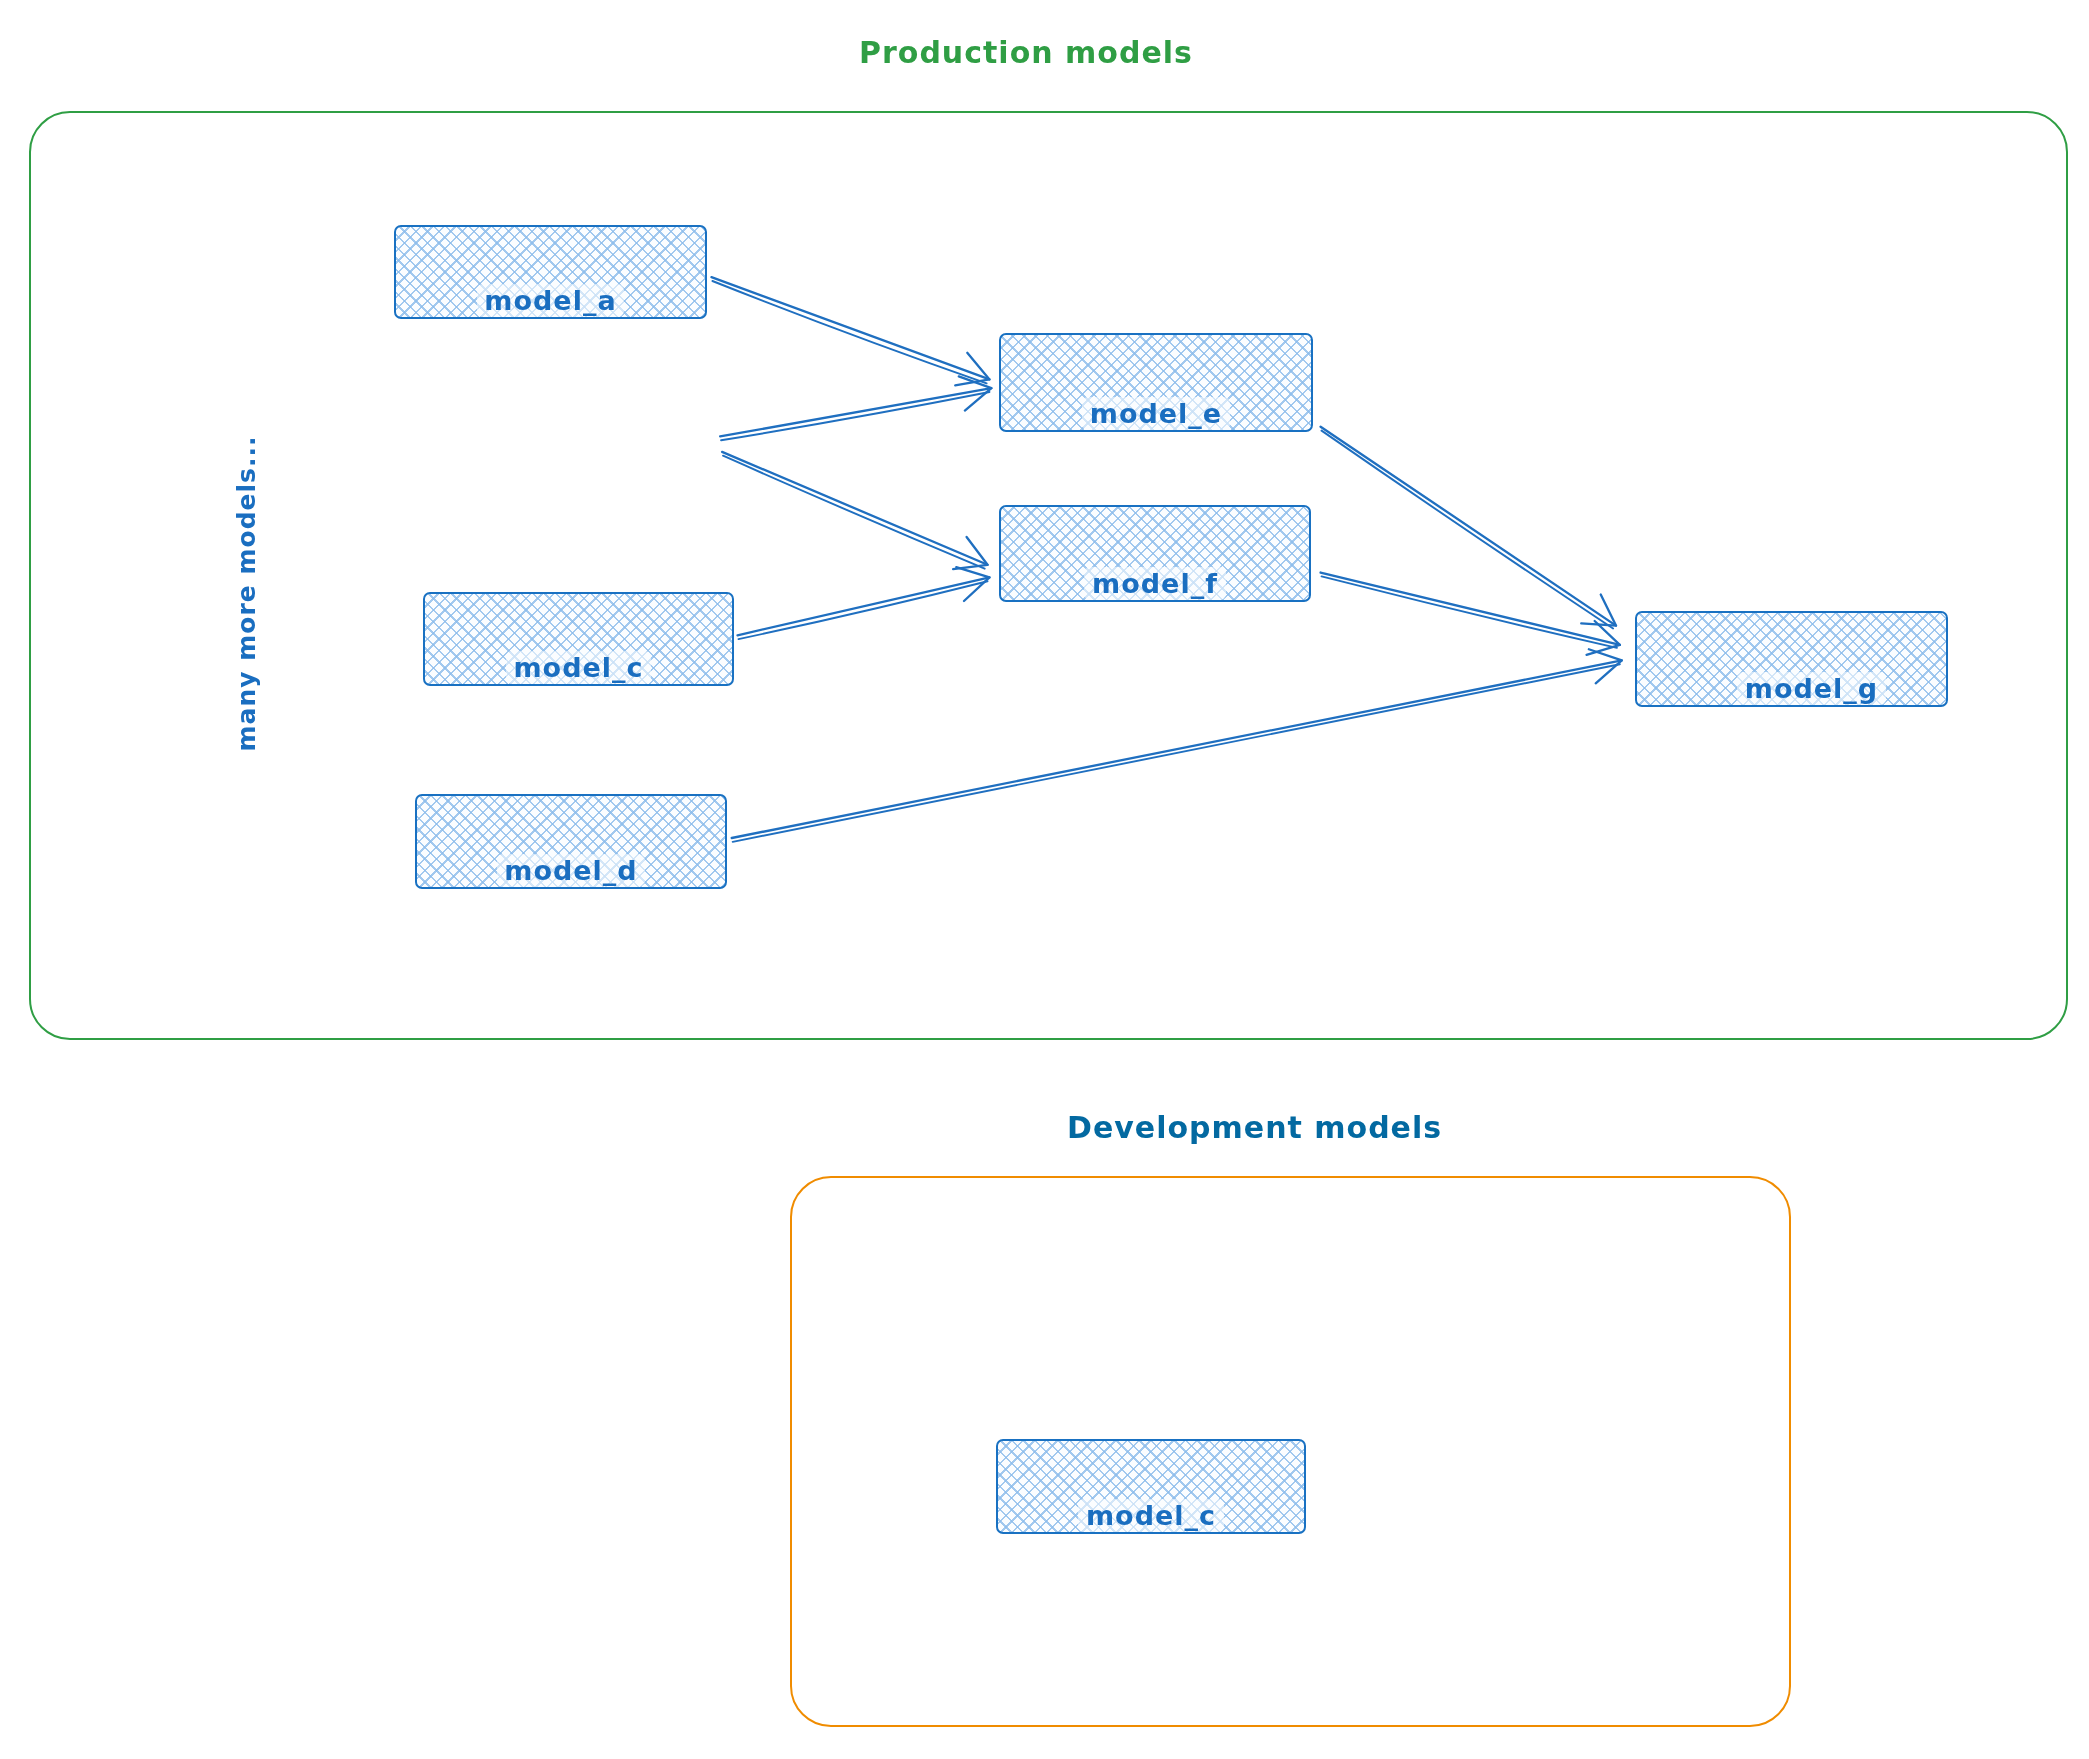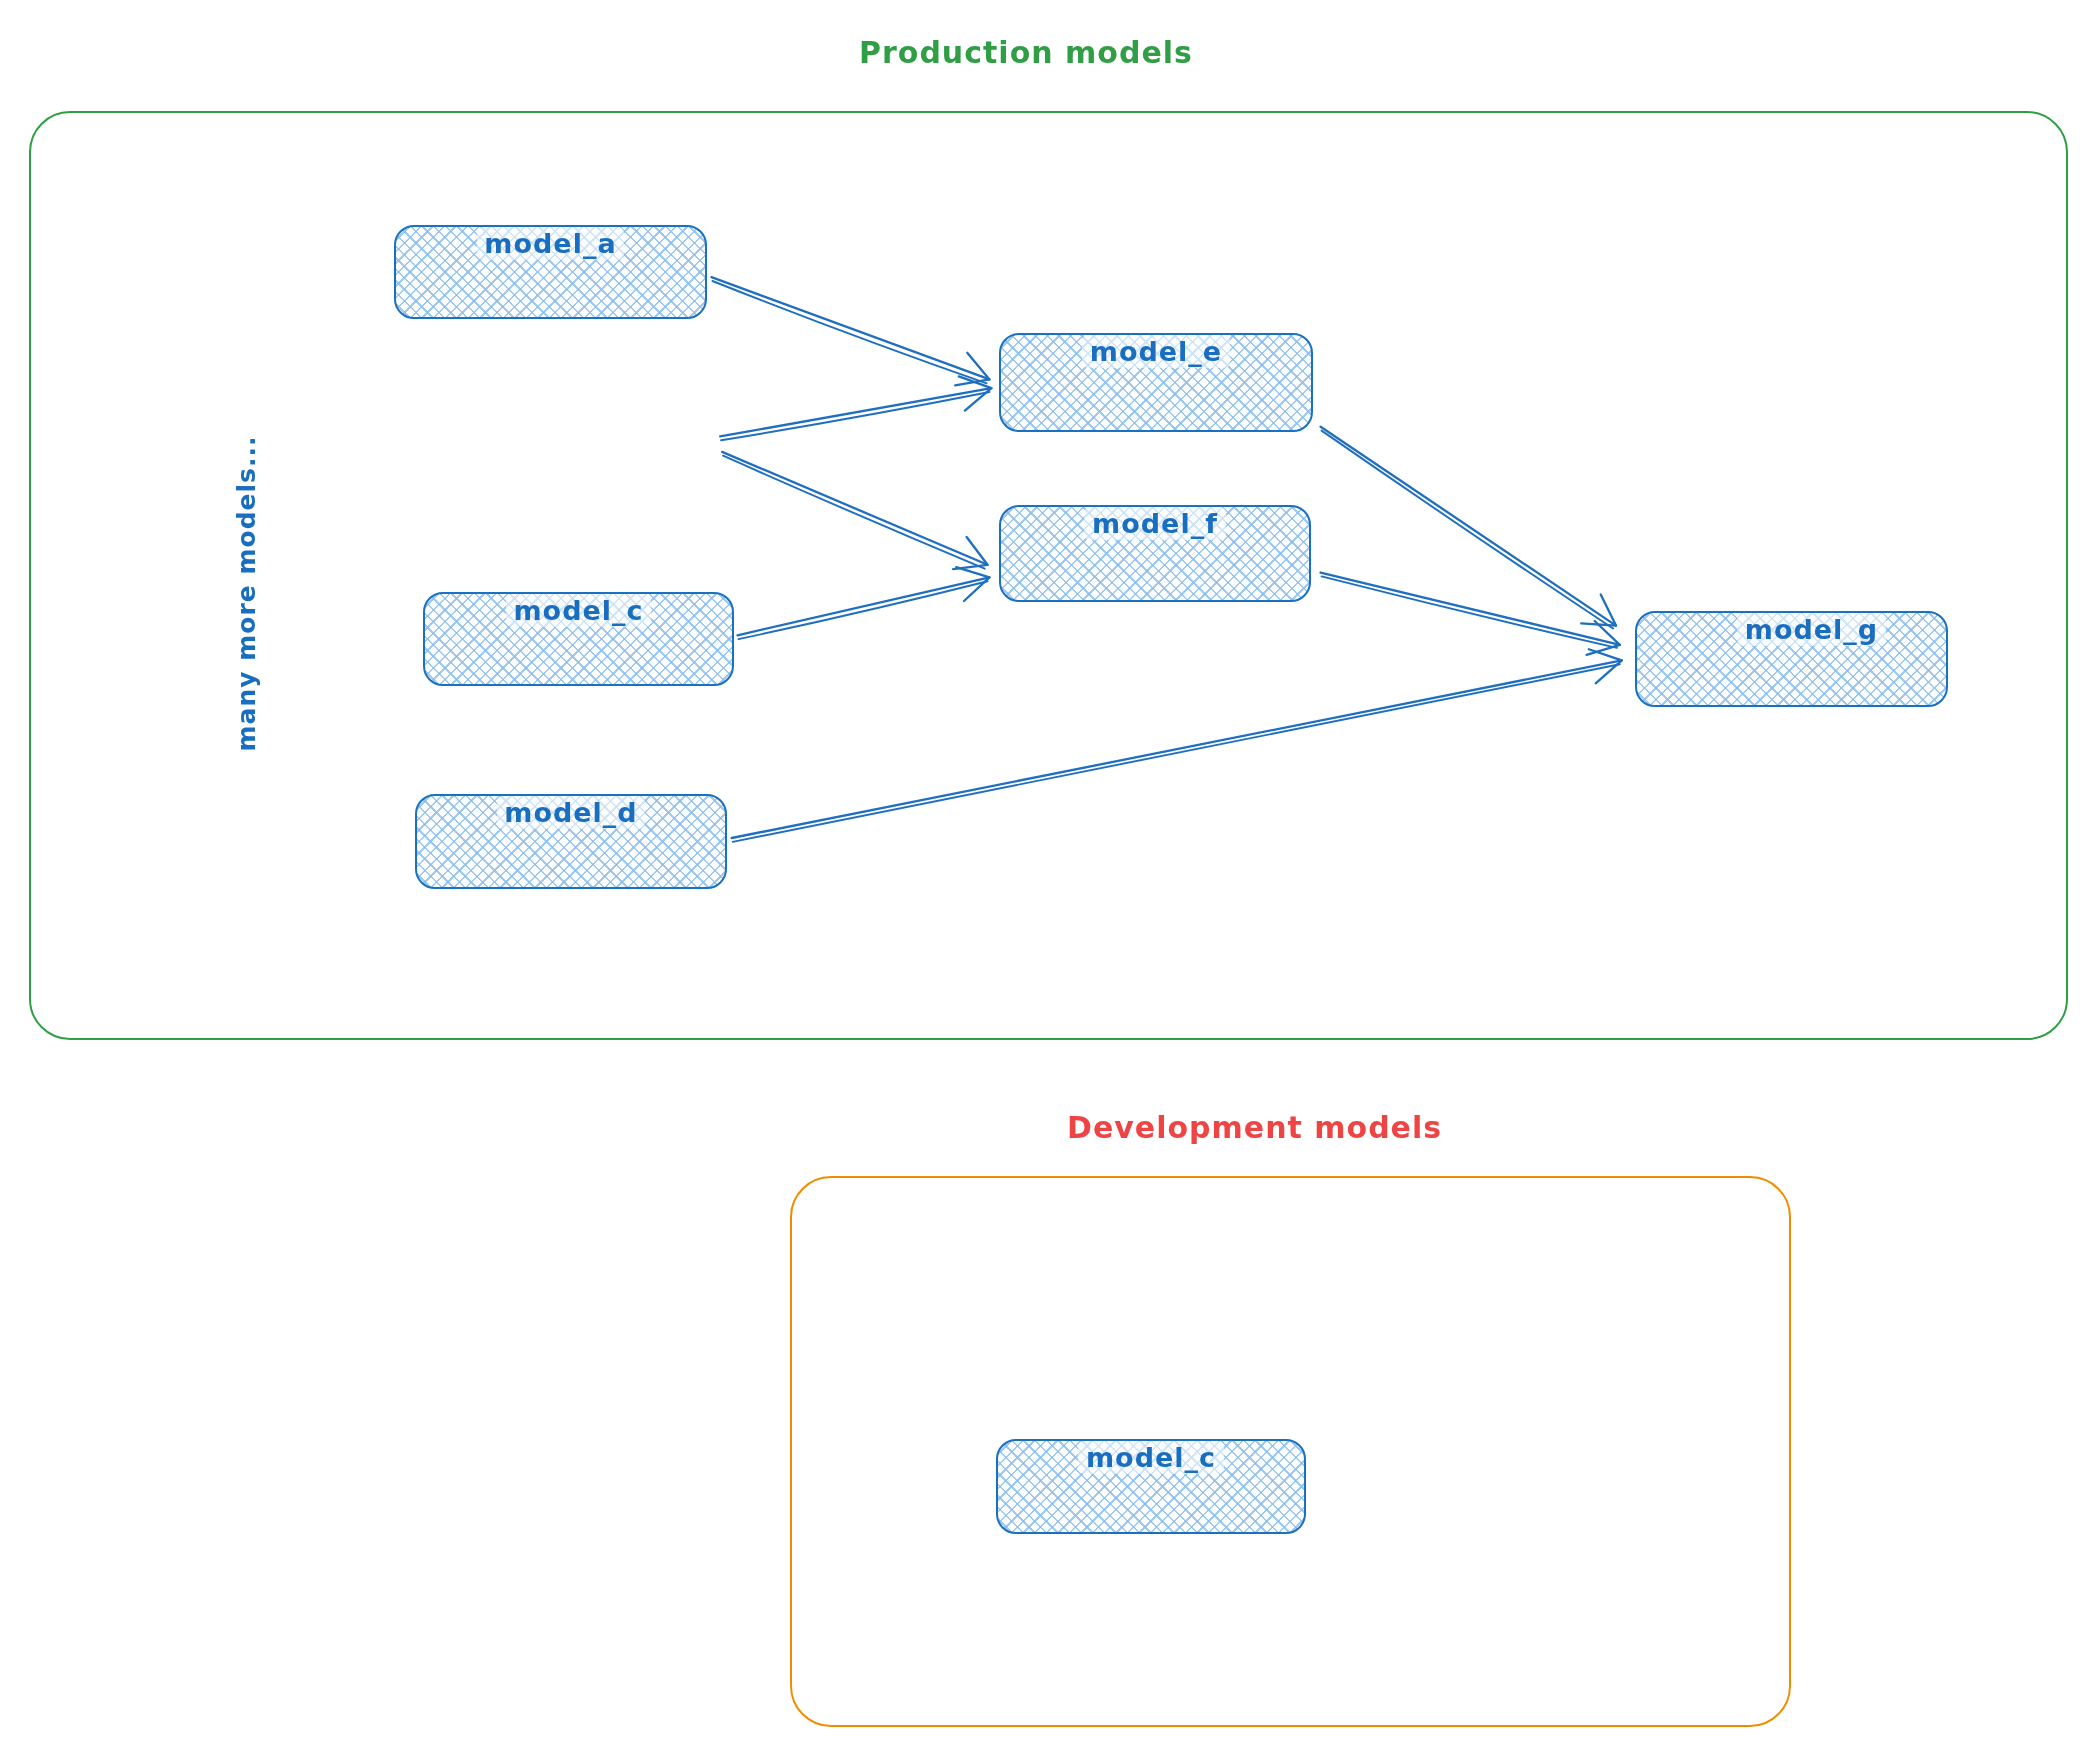--- a/index.html
+++ b/index.html
@@ -5,31 +5,31 @@
   html,body{margin:0;padding:0;background:#ffffff;}
   body{font-family:"DejaVu Sans", sans-serif;}
   .canvas{position:relative;width:2089px;height:1759px;background:#ffffff;overflow:hidden;}
 
   .frame{position:absolute;border-radius:41px;background:transparent;}
   .frame.production{left:29px;top:111px;width:2035px;height:925px;border:2.9px solid #2f9e44;}
   .frame.development{left:790px;top:1176px;width:997px;height:547px;border:2.9px solid #f08c00;}
 
   .frame-title{position:absolute;font-size:30px;font-weight:600;letter-spacing:1px;text-align:center;white-space:nowrap;}
   .frame-title.production{left:859px;top:35px;width:299px;color:#2f9e44;}
-  .frame-title.development{left:1067px;top:1110px;width:319px;color:#ef4444;}
+  .frame-title.development{left:1067px;top:1110px;width:319px;color:#0369a1;}
 
   .node{
     position:absolute;
     border:2.9px solid #1971c2;
-    border-radius:20px;
+    border-radius:7px;
     background-color:#fbfdff;
     background-image:
       repeating-linear-gradient(45deg, rgba(140,188,235,0.8) 0px, rgba(140,188,235,0.8) 1.7px, transparent 1.7px, transparent 8.2px),
       repeating-linear-gradient(135deg, rgba(140,188,235,0.8) 0px, rgba(140,188,235,0.8) 1.7px, transparent 1.7px, transparent 8.2px);
-    display:flex;align-items:flex-start;justify-content:center;
+    display:flex;align-items:flex-end;justify-content:center;
     box-sizing:border-box;
   }
   .node-label{
     color:#1a6ec0;font-size:27px;font-weight:600;letter-spacing:1px;
     background:rgba(251,253,255,0.55);padding:1px 7.7px;border-radius:5.8px;
   }
 
   .side-label{
     position:absolute;left:102px;top:591px;width:290px;height:31px;
     transform:rotate(-90deg);transform-origin:50% 50%;

